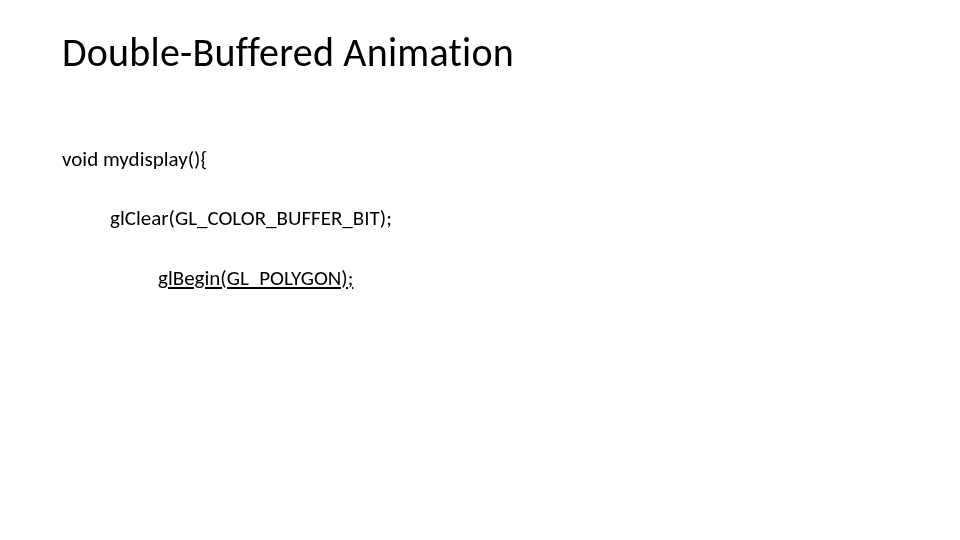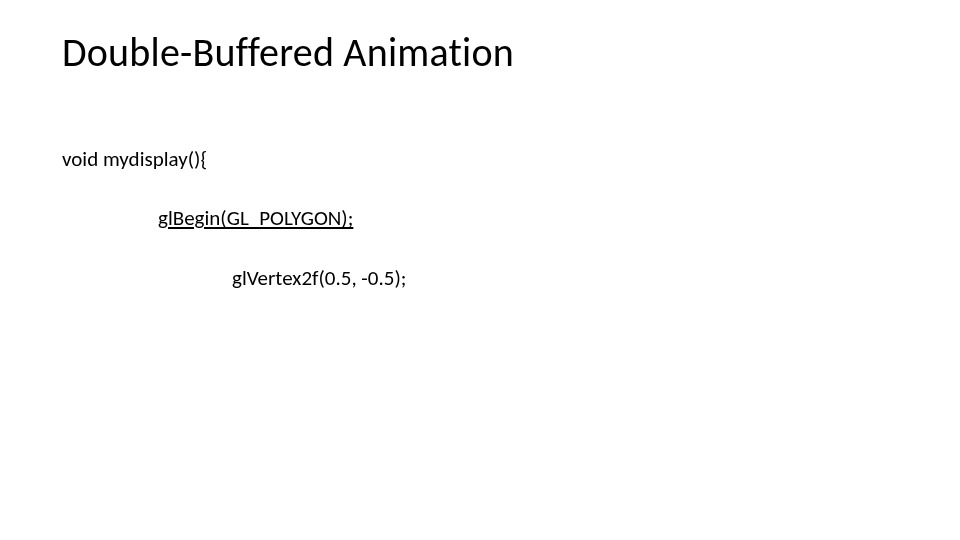--- a/index.html
+++ b/index.html
@@ -36,20 +36,20 @@
   .ind3 { padding-left: 170px; }
 </style>
 </head>
 <body>
 
 <div class="slide">
   <h1 class="title">Double-Buffered Animation</h1>
 
   <div class="code">
 <div>void mydisplay(){</div>
+<div class="ind1">glClear(GL_COLOR_BUFFER_BIT);</div>
 <div class="ind2">glBegin(GL_POLYGON);</div>
-<div class="ind3">glVertex2f(0.5, -0.5);</div>
 
 
 
 
   </div>
 </div>
 
 </body></html>

